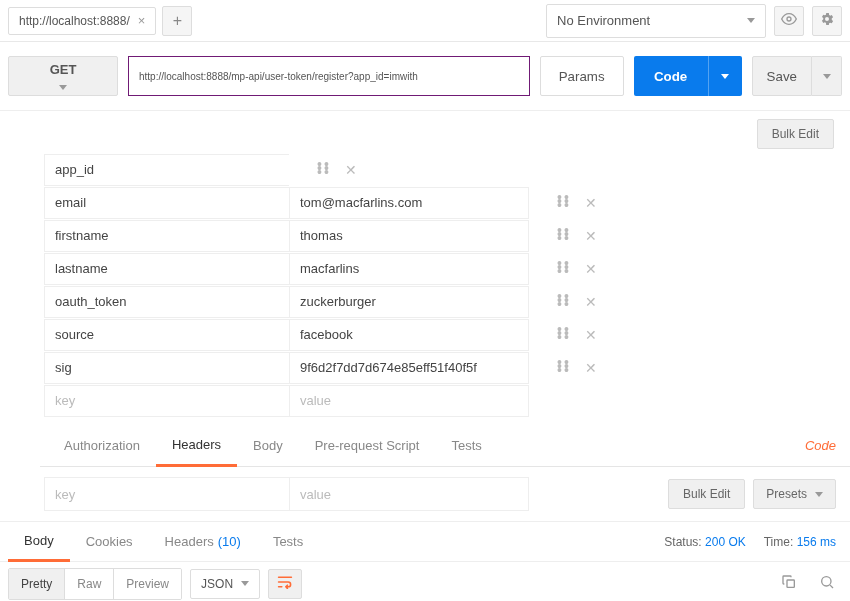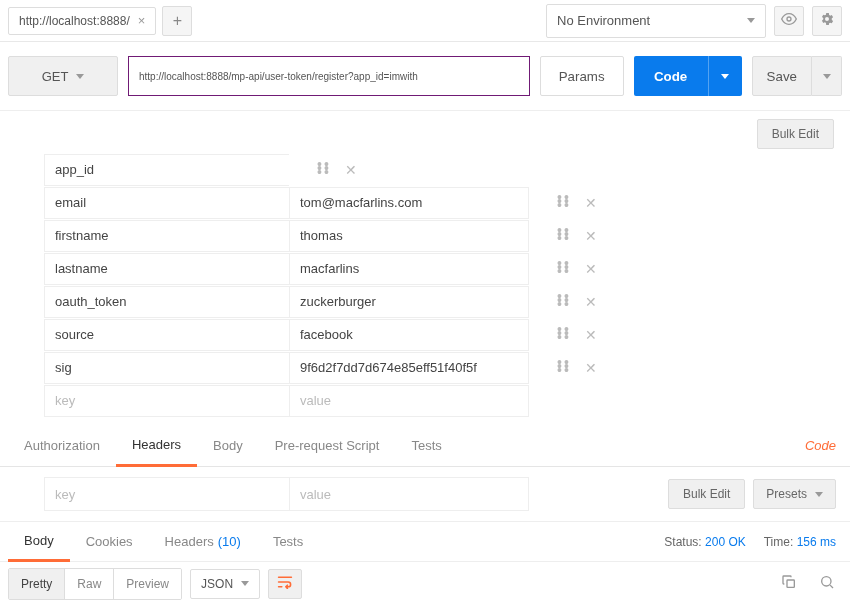--- a/index.html
+++ b/index.html
@@ -60,22 +60,23 @@
     display: flex; align-items: center;
     padding: 14px 8px;
     gap: 10px;
     border-bottom: 1px solid #eee;
   }
   .method-btn {
     height: 40px; width: 110px;
     background: #f0f0f0;
     border: 1px solid #ddd;
     display: flex; align-items: center; justify-content: center;
-    gap: 8px; color: #555; font-weight: 400;
+    gap: 8px; color: #555; font-weight: 700;
     border-radius: 2px;
+    flex-direction: column;
   }
   .url-input {
     flex: 1; height: 40px;
     border: 1px solid #701a75;
     padding: 0 10px;
     font-size: 10px;
     color: #555;
     background: #fff;
   }
   .params-btn {
@@ -139,20 +140,21 @@
   .param-key::placeholder, .param-val::placeholder { color: #bbb; }
   .row-actions {
     display: flex; gap: 18px; padding-left: 28px; color: #bbb;
   }
   .row-actions span { cursor: pointer; font-size: 14px; }
   .req-tabs {
     display: flex; align-items: center;
     border-bottom: 1px solid #e5e5e5;
     padding: 0 8px;
     height: 42px;
+    margin-left: 40px;
   }
   .req-tab {
     padding: 0 16px;
     height: 42px;
     display: flex; align-items: center;
     color: #888; cursor: pointer;
   }
   .req-tab.active {
     color: #333;
     border-bottom: 3px solid #ff6c37;

